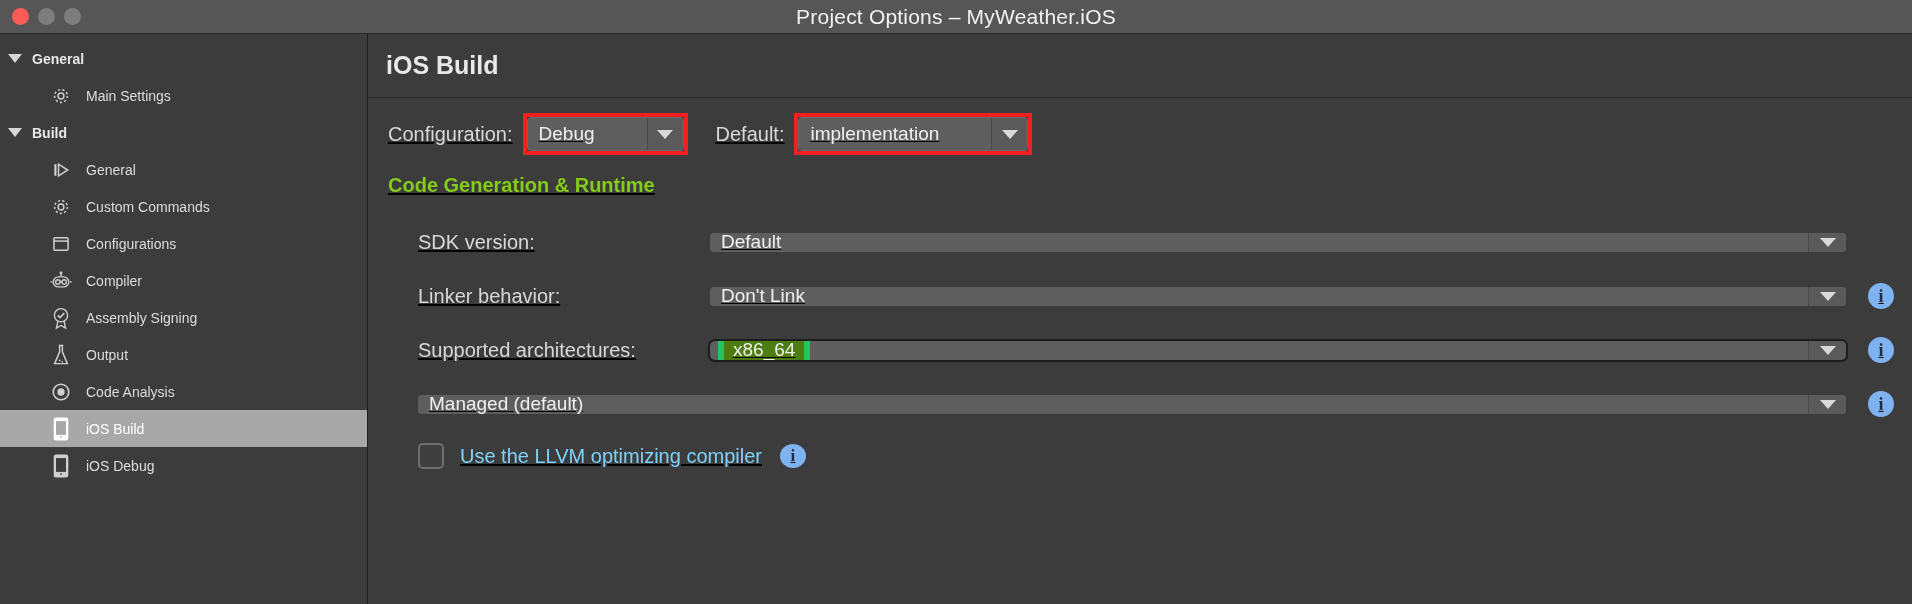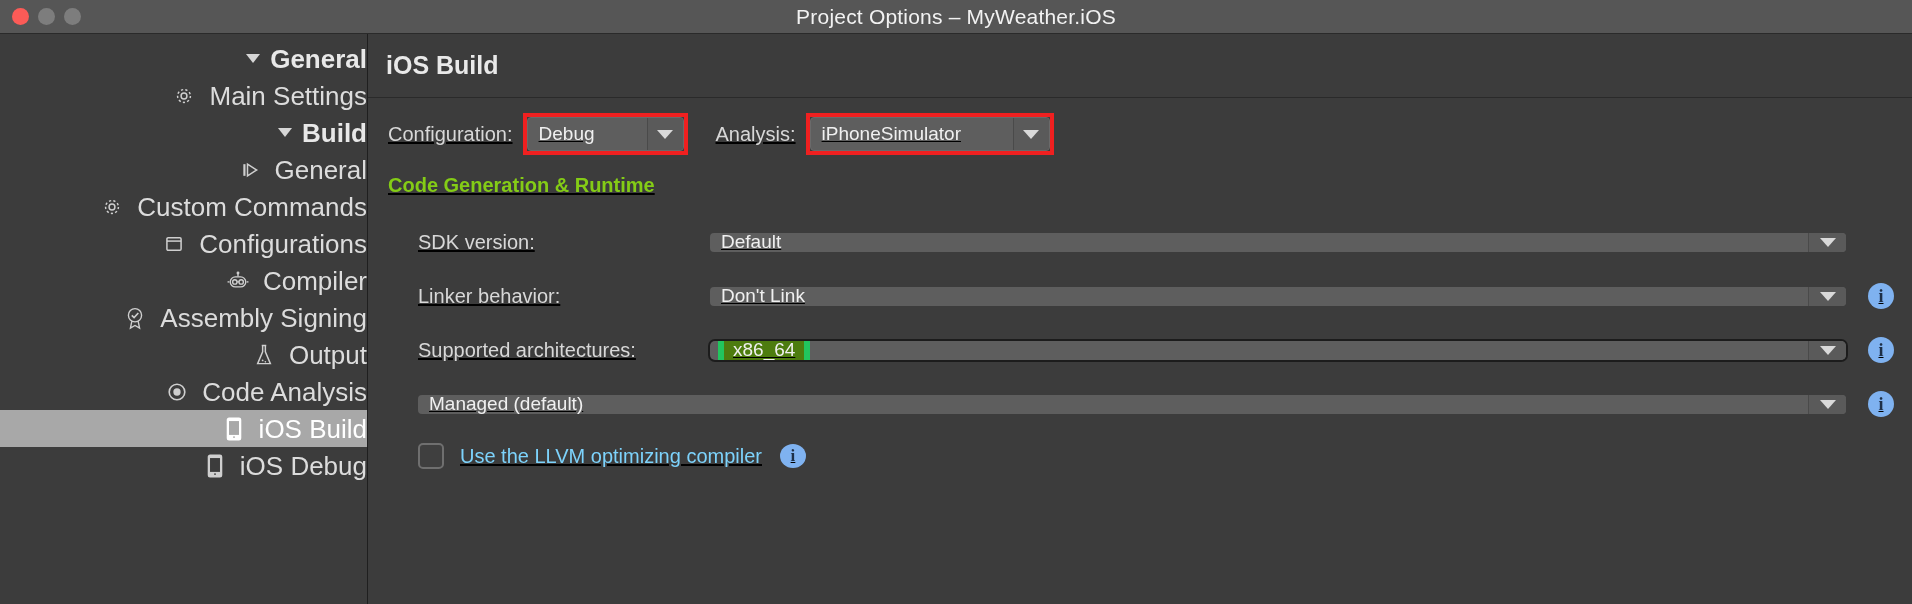--- a/index.html
+++ b/index.html
@@ -29,21 +29,21 @@
   
   .body { flex: 1; display: flex; min-height: 0; }
 
   
   .sidebar {
     width: 368px; min-width: 368px; background: #3c3c3c;
     border-right: 1px solid #1f1f1f; padding-top: 6px; overflow: hidden;
   }
   .nav-item {
     display: flex; align-items: center; height: 37px;
-    color: #dcdcdc; font-size: 26px; white-space: nowrap; justify-content: flex-end;
+    color: #dcdcdc; font-size: 14px; white-space: nowrap;
   }
   .nav-item.group { font-weight: bold; color: #e8e8e8; padding-left: 8px; }
   .nav-item.child { padding-left: 48px; }
   .nav-item.selected { background: #a8a8a8; color: #ffffff; }
   .nav-item.selected .nav-label { color: #ffffff; }
   .tri {
     width: 0; height: 0; margin-right: 10px;
     border-left: 7px solid transparent; border-right: 7px solid transparent;
     border-top: 9px solid #d6d6d6;
   }
@@ -292,25 +292,25 @@
           <span class="gap-10"></span>
           <span class="redbox">
             <span class="combo">
               <span class="val">Debug</span>
               <span class="arrow-btn">
                 <span class="caret"></span>
               </span>
             </span>
           </span>
           <span class="gap-28"></span>
-          <span class="field-label">Analysis:</span>
+          <span class="field-label">Default:</span>
           <span class="gap-10"></span>
           <span class="redbox">
             <span class="combo">
-              <span class="val">iPhoneSimulator</span>
+              <span class="val">implementation</span>
               <span class="arrow-btn">
                 <span class="caret"></span>
               </span>
             </span>
           </span>
         </div>
 
         <div class="section-title">Code Generation &amp; Runtime</div>
 
         <div class="form-row">

